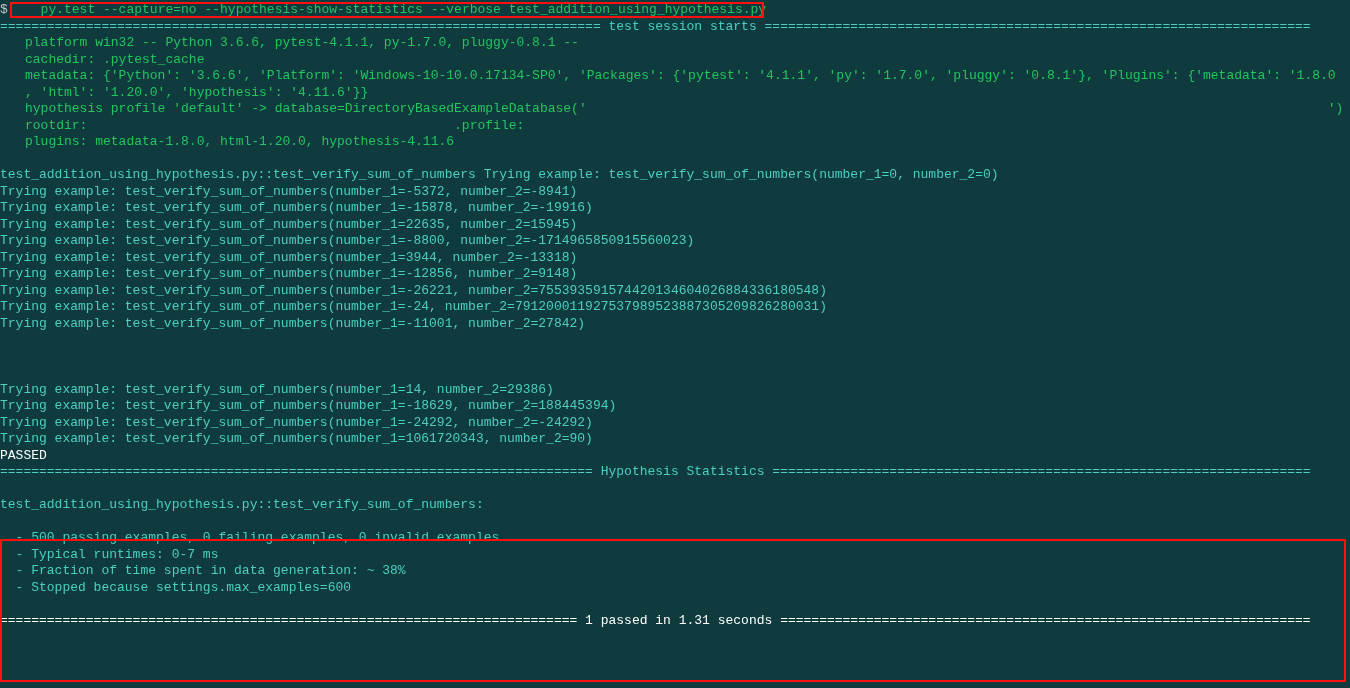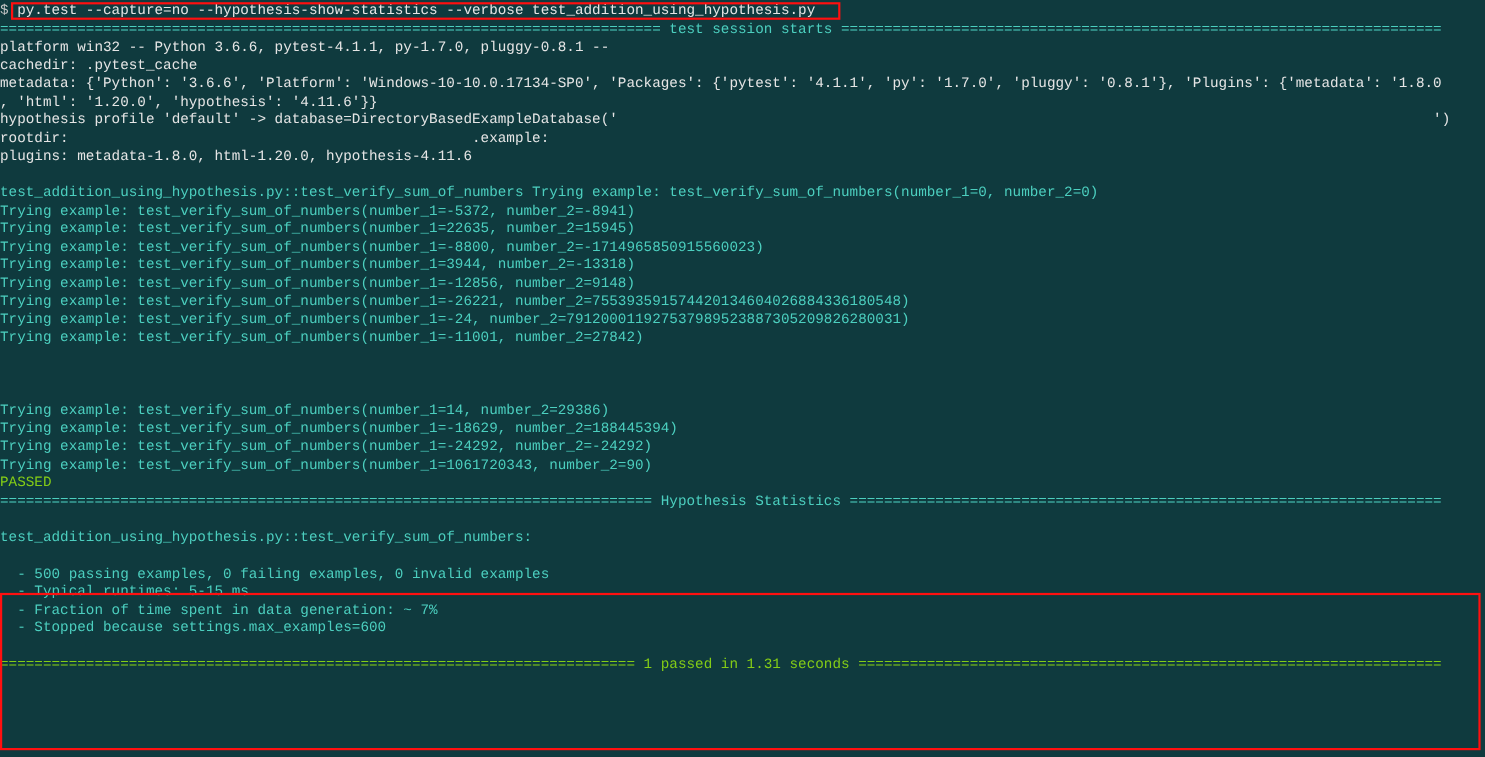--- a/index.html
+++ b/index.html
@@ -8,23 +8,23 @@
     color: #d0d0d0;
     font-family: "Consolas", "Courier New", monospace;
     font-size: 13px;
     line-height: 16.5px;
     width: 1350px;
     height: 688px;
     overflow: hidden;
     padding: 2px 0 0 0;
   }
   .line { white-space: pre; }
-  .gray { color: #e5e5e5; }
+  .gray { color: #22c55e; margin-left: 25px; }
   .teal { color: #4ccfbf; }
-  .green { color: #84cc16; }
+  .green { color: #ffffff; }
   .box-red {
     border: 2px solid #ff1010;
     position: absolute;
   }
   .box-top {
     left: 10px;
     top: 0px;
     width: 754px;
     height: 16px;
   }
@@ -51,27 +51,28 @@
   <div class="box-red box-bottom"></div>
 
   <div class="line"><span class="prompt">$ </span><span class="gray">py.test --capture=no --hypothesis-show-statistics --verbose test_addition_using_hypothesis.py</span></div>
 
   <div class="line teal">============================================================================= test session starts ======================================================================</div>
   <div class="line gray">platform win32 -- Python 3.6.6, pytest-4.1.1, py-1.7.0, pluggy-0.8.1 --</div>
   <div class="line gray">cachedir: .pytest_cache</div>
   <div class="line gray">metadata: {'Python': '3.6.6', 'Platform': 'Windows-10-10.0.17134-SP0', 'Packages': {'pytest': '4.1.1', 'py': '1.7.0', 'pluggy': '0.8.1'}, 'Plugins': {'metadata': '1.8.0</div>
   <div class="line gray">, 'html': '1.20.0', 'hypothesis': '4.11.6'}}</div>
   <div class="line gray">hypothesis profile 'default' -&gt; database=DirectoryBasedExampleDatabase('                                                                                               ')</div>
-  <div class="line gray">rootdir:                                               .example:</div>
+  <div class="line gray">rootdir:                                               .profile:</div>
   <div class="line gray">plugins: metadata-1.8.0, html-1.20.0, hypothesis-4.11.6</div>
   <div class="line">&nbsp;</div>
 
   <div class="line teal">test_addition_using_hypothesis.py::test_verify_sum_of_numbers Trying example: test_verify_sum_of_numbers(number_1=0, number_2=0)</div>
   <div id="block1">
       <div class="line teal">Trying example: test_verify_sum_of_numbers(number_1=-5372, number_2=-8941)</div>
+      <div class="line teal">Trying example: test_verify_sum_of_numbers(number_1=-15878, number_2=-19916)</div>
       <div class="line teal">Trying example: test_verify_sum_of_numbers(number_1=22635, number_2=15945)</div>
       <div class="line teal">Trying example: test_verify_sum_of_numbers(number_1=-8800, number_2=-1714965850915560023)</div>
       <div class="line teal">Trying example: test_verify_sum_of_numbers(number_1=3944, number_2=-13318)</div>
       <div class="line teal">Trying example: test_verify_sum_of_numbers(number_1=-12856, number_2=9148)</div>
       <div class="line teal">Trying example: test_verify_sum_of_numbers(number_1=-26221, number_2=755393591574420134604026884336180548)</div>
       <div class="line teal">Trying example: test_verify_sum_of_numbers(number_1=-24, number_2=791200011927537989523887305209826280031)</div>
       <div class="line teal">Trying example: test_verify_sum_of_numbers(number_1=-11001, number_2=27842)</div>
     </div>
 
   <div class="line">&nbsp;</div>
@@ -85,20 +86,20 @@
       <div class="line teal">Trying example: test_verify_sum_of_numbers(number_1=1061720343, number_2=90)</div>
     </div>
   <div class="line green">PASSED</div>
 
   <div class="line teal">============================================================================ Hypothesis Statistics =====================================================================</div>
   <div class="line">&nbsp;</div>
   <div class="line teal">test_addition_using_hypothesis.py::test_verify_sum_of_numbers:</div>
   <div class="line">&nbsp;</div>
   <div id="statslines">
       <div class="line teal">  - 500 passing examples, 0 failing examples, 0 invalid examples</div>
-      <div class="line teal">  - Typical runtimes: 5-15 ms</div>
-      <div class="line teal">  - Fraction of time spent in data generation: ~ 7%</div>
+      <div class="line teal">  - Typical runtimes: 0-7 ms</div>
+      <div class="line teal">  - Fraction of time spent in data generation: ~ 38%</div>
       <div class="line teal">  - Stopped because settings.max_examples=600</div>
     </div>
   <div class="line">&nbsp;</div>
   <div class="line green">========================================================================== 1 passed in 1.31 seconds ====================================================================</div>
 
 </div>
 
 </body></html>

